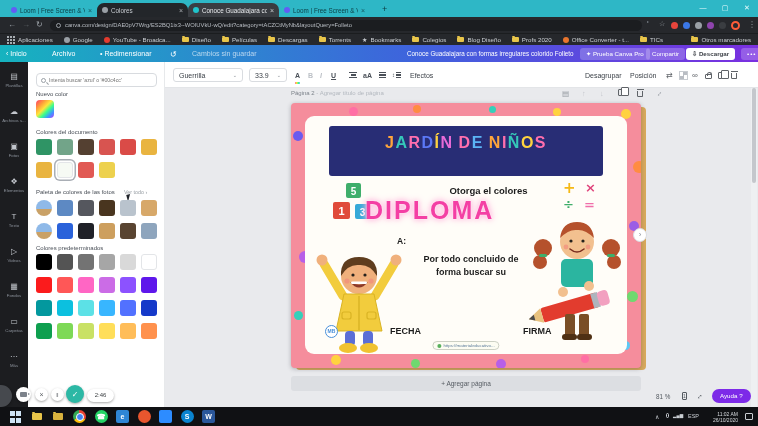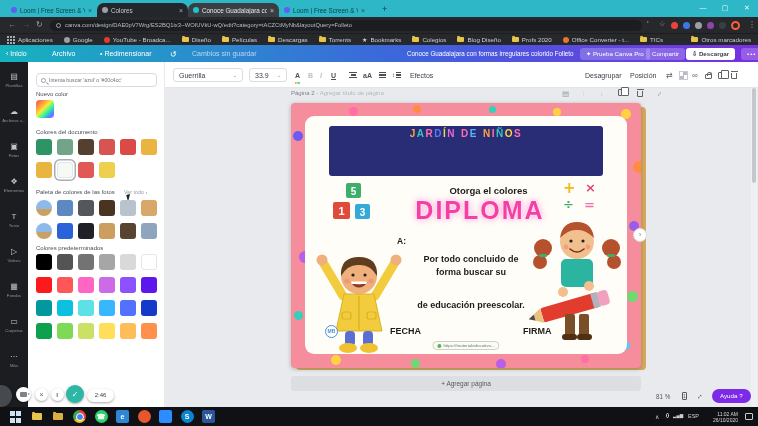--- a/index.html
+++ b/index.html
@@ -71,21 +71,21 @@
 #rainbow{position:absolute;left:8px;top:38px;width:18px;height:18px;border-radius:4px;background:linear-gradient(135deg,#ff3b6b,#ff9a3b 25%,#ffe53b 45%,#3bff8a 62%,#3b9aff 80%,#b53bff)}
 .cursorarrow{position:absolute;width:0;height:0;border-left:4px solid #20242a;border-right:3px solid transparent;border-bottom:7px solid transparent;transform:rotate(-15deg)}
 
 #pagelabelrow{position:absolute;left:291px;top:90px;font-size:6px;white-space:nowrap}
 .pgicon{position:absolute;top:89px;font-size:7.5px;color:#8e949b}
 #behindpage{position:absolute;left:296px;top:107px;width:350px;height:263px;background:#d8a95c;border-radius:4px}
 #diploma{position:absolute;left:291px;top:103px;width:350px;height:265px;background:#f58d9c;border-radius:4px;overflow:hidden;box-shadow:0 1px 4px rgba(60,60,70,.35)}
 #dcard{position:absolute;left:14px;top:13px;width:322px;height:238px;background:#fffdf8;border-radius:9px}
 #dband{position:absolute;left:24px;top:10px;width:274px;height:50px;background:#282d75;border-radius:3px;text-align:center}
 #dyear{font-size:11px;font-weight:bold;color:#fff;margin-top:7px;letter-spacing:.3px}
-#dname{font-size:10px;font-weight:bold;letter-spacing:1.5px;margin-top:2px}
+#dname{font-size:16px;font-weight:bold;letter-spacing:1.5px;margin-top:8px}
 #dname .sp{display:inline-block;width:5px}
 .dtext{position:absolute;color:#1c1c1c;white-space:nowrap}
 #dtitle{font-size:25px;font-weight:bold;color:#f43fa4;letter-spacing:2px;text-shadow:0 0 2px #fff,0 0 5px #ffb5dd,0 0 8px #ffb5dd}
 .ddot{position:absolute;border-radius:50%}
 #wmark{position:absolute;left:50%;bottom:4px;transform:translateX(-50%);height:9px;background:#fcfcf2;border:1px solid #ccd0c4;border-radius:5px;display:flex;align-items:center;gap:2px;padding:0 4px;font-size:4.4px;color:#5a7a9a;white-space:nowrap}
 .wdot{width:4px;height:4px;border-radius:50%;background:#58b15c}
 #mlogo{position:absolute;left:20px;bottom:16px;width:13px;height:13px;border-radius:50%;background:#fff;border:1.5px solid #4a90d9;color:#4a90d9;font-size:5px;font-weight:bold;text-align:center;line-height:11px}
 #nextpage{position:absolute;left:633px;top:228px;width:14px;height:14px;border-radius:50%;background:#fff;border:1px solid #dadce1;color:#8e949b;font-size:8px;text-align:center;line-height:12px}
 #addpage{position:absolute;left:291px;top:376px;width:350px;height:15px;background:#dcdee2;border-radius:3px;text-align:center;font-size:6.5px;color:#545a61;line-height:15px}
 #zoomtxt{position:absolute;left:656px;top:393px;font-size:6.3px;color:#545a61}
@@ -455,25 +455,24 @@
       </svg>
 
       <svg style="position:absolute;left:252px;top:62px" width="46" height="34" viewBox="0 0 46 34">
         <text x="6" y="15" font-size="15" font-weight="bold" fill="#f5b916" font-family="DejaVu Sans">+</text>
         <text x="28" y="14" font-size="13" font-weight="bold" fill="#e0457c" font-family="DejaVu Sans">×</text>
         <text x="6" y="31" font-size="13" font-weight="bold" fill="#3fae6b" font-family="DejaVu Sans">÷</text>
         <text x="27" y="31" font-size="13" font-weight="bold" fill="#f06eaa" font-family="DejaVu Sans">=</text>
       </svg>
 
       <div class="dtext" style="left:0;right:0;top:69px;text-align:center;font-weight:bold;font-size:9.5px;padding-left:45px">Otorga el colores</div>
-      <div class="dtext" id="dtitle" style="left:0;right:0;top:80px;text-align:center;padding-left:28px">DIPLOMA</div>
+      <div class="dtext" id="dtitle" style="left:0;right:0;top:80px;text-align:left;padding-left:60px">DIPLOMA</div>
       <div class="dtext" style="left:92px;top:120px;font-weight:bold;font-size:8.5px">A:</div>
       <div class="dtext" style="left:60px;right:50px;top:138px;text-align:center;font-weight:bold;font-size:9px">Por todo concluido de</div>
       <div class="dtext" style="left:60px;right:50px;top:151px;text-align:center;font-weight:bold;font-size:9px">forma buscar su</div>
-      <div class="dtext" style="left:60px;right:50px;top:184px;text-align:center;font-weight:bold;font-size:9px">de educación preescolar.</div>
       <div class="dtext" style="left:85px;top:210px;font-weight:bold;font-size:9px">FECHA</div>
       <div class="dtext" style="left:218px;top:210px;font-weight:bold;font-size:9px">FIRMA</div>
 
       <svg style="position:absolute;left:8px;top:118px" width="92" height="120" viewBox="0 0 92 120">
         <line x1="30" y1="62" x2="11" y2="30" stroke="#f2cc3d" stroke-width="9" stroke-linecap="round"></line>
         <line x1="62" y1="62" x2="81" y2="30" stroke="#f2cc3d" stroke-width="9" stroke-linecap="round"></line>
         <circle cx="9" cy="26" r="5.5" fill="#f0b07c"></circle>
           <circle cx="83" cy="26" r="5.5" fill="#f0b07c"></circle>
         <circle cx="46" cy="42" r="18" fill="#f0b07c"></circle>
         <path d="M28 42 Q27 23 46 23 Q65 23 64 42 Q57 30 46 31 Q35 30 28 42 Z" fill="#5f3d1e"></path>

